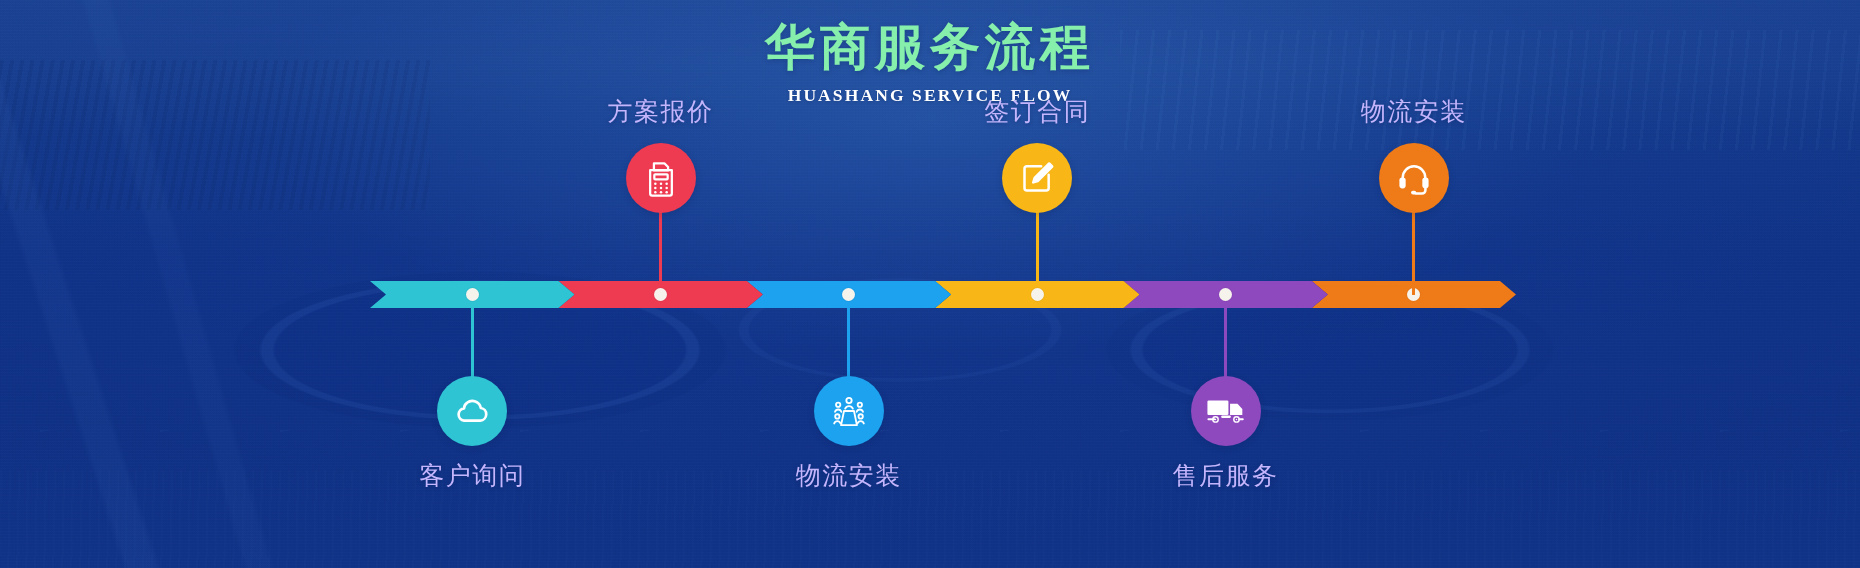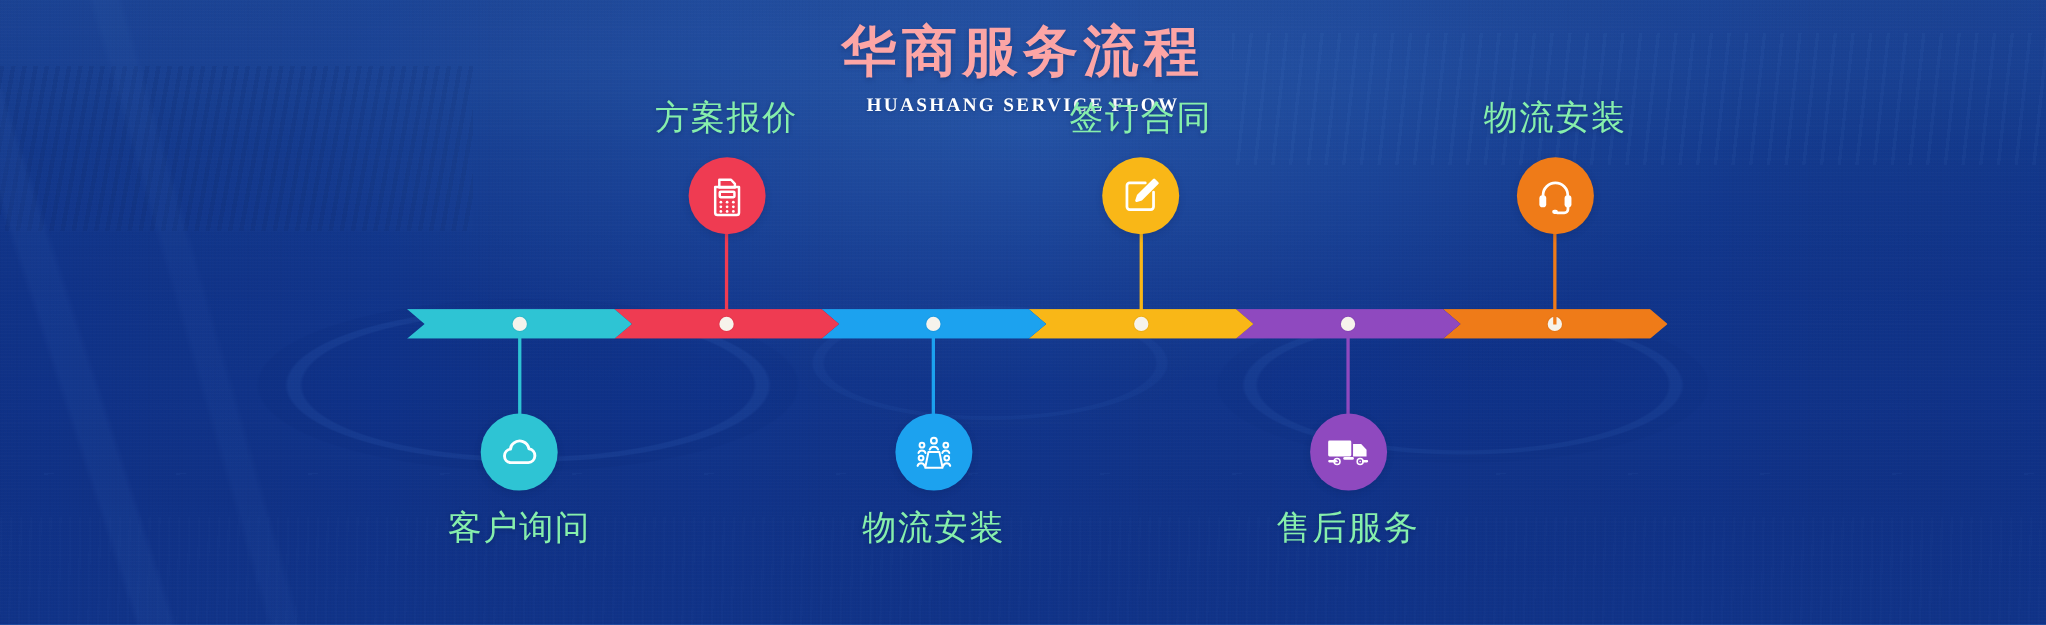--- a/index.html
+++ b/index.html
@@ -58,21 +58,21 @@
       repeating-linear-gradient(0deg, rgba(255,255,255,.012) 0 1px, transparent 1px 3px),
       repeating-linear-gradient(90deg, rgba(0,0,0,.015) 0 1px, transparent 1px 3px);
     pointer-events:none;
   }
 
   
   .header { position:absolute; top:0; left:0; width:100%; text-align:center; }
   .title {
     margin-top:18px;
     font-size:50px; line-height:1.18;
-    font-weight:700; color:#fca5a5;
+    font-weight:700; color:#86efac;
     letter-spacing:5px;
     text-shadow:0 1px 5px rgba(0,30,80,.28);
   }
   .subtitle {
     margin-top:8px;
     font-family:"Liberation Serif","DejaVu Serif",serif;
     font-weight:700; font-size:17.5px;
     letter-spacing:2.1px; color:#ffffff;
     text-shadow:0 1px 3px rgba(0,30,80,.3);
   }
@@ -98,22 +98,22 @@
   .node { position:absolute; }
   .circle {
     position:absolute; left:0; top:0;
     width:70px; height:70px; border-radius:50%;
     display:flex; align-items:center; justify-content:center;
     box-shadow:0 2px 7px rgba(0,25,70,.18);
   }
   .circle svg { display:block; }
   .node-label {
     position:absolute; left:50%; transform:translateX(-50%);
-    white-space:nowrap; color:#86efac;
-    font-size:31px; font-weight:400; letter-spacing:1.5px;
+    white-space:nowrap; color:#c4b5fd;
+    font-size:25px; font-weight:400; letter-spacing:1.5px;
     text-shadow:0 1px 4px rgba(0,25,70,.35);
   }
   .label-above { bottom:calc(100% + 15px); }
   .label-below { top:calc(100% + 13px); }
 </style>
 </head>
 <body>
 
 <div id="stage">
 

